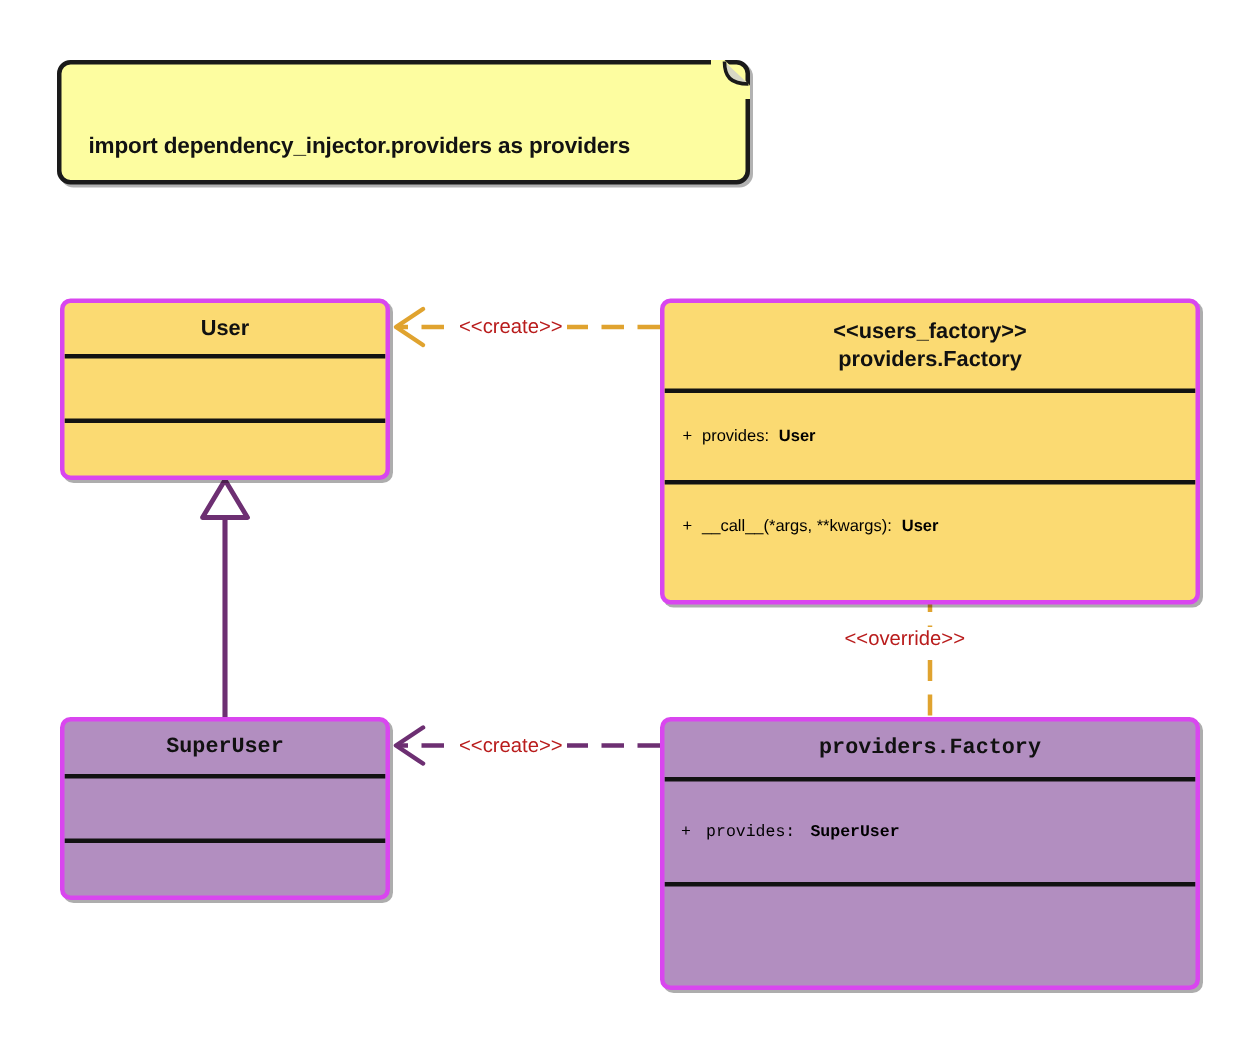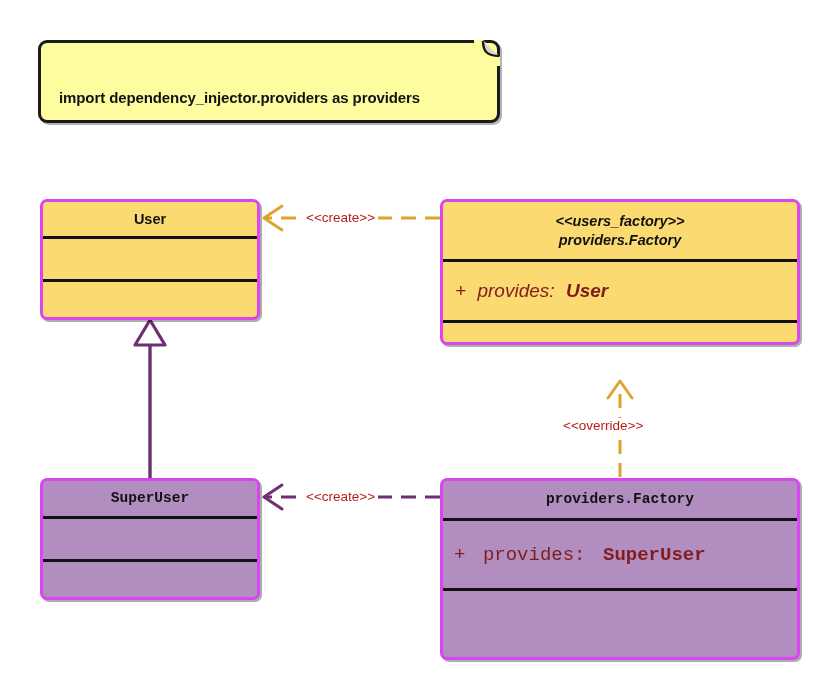--- a/index.html
+++ b/index.html
@@ -72,22 +72,22 @@
   }
   .cls-stereotype { display: block; }
   .cls-name { display: block; }
 
   .cls-compartment {
     box-sizing: border-box;
     width: 100%;
     display: flex;
     align-items: center;
     padding-left: 12px;
-    font-size: 19px;
-    color: #7f1d1d;
+    font-size: 11px;
+    color: #000000;
     white-space: nowrap;
   }
   .cls-compartment.divided { border-bottom: 3px solid #121212; }
   .member-type { font-weight: bold; }
 
   
   #wires {
     position: absolute;
     left: 0;
     top: 0;
@@ -151,32 +151,39 @@
   <div class="edge-label" style="left:560px; top:418px;">&lt;&lt;override&gt;&gt;</div>
 
   <div class="cls yellow" style="left:40px; top:199px; width:220px; height:121px;">
     <div class="cls-title" style="height:37px;">
       <span class="cls-name">User</span>
     </div>
     <div class="cls-compartment divided" style="height:43px;"></div>
     <div class="cls-compartment" style="height:35px;"></div>
   </div>
 
-  <div class="cls yellow" style="left:440px; top:199px; width:360px; height:146px;font-style:italic;">
+  <div class="cls yellow" style="left:440px; top:199px; width:360px; height:204px;">
     <div class="cls-title" style="height:60px;">
       <span class="cls-stereotype">&lt;&lt;users_factory&gt;&gt;</span>
       <span class="cls-name">providers.Factory</span>
     </div>
     <div class="cls-compartment divided" style="height:61px;">
       <span>
         <span>+</span>
         <span style="margin-left: 0.32em;">provides:</span>
         <span class="member-type" style="margin-left: 0.32em;">User</span>
       </span>
     </div>
+    <div class="cls-compartment" style="height:55px;">
+      <span>
+        <span>+</span>
+        <span style="margin-left: 0.32em;">__call__(*args, **kwargs):</span>
+        <span class="member-type" style="margin-left: 0.32em;">User</span>
+      </span>
+    </div>
   </div>
 
   <div class="cls purple" style="left:40px; top:478px; width:220px; height:122px;">
     <div class="cls-title" style="height:38px;">
       <span class="cls-name">SuperUser</span>
     </div>
     <div class="cls-compartment divided" style="height:43px;"></div>
     <div class="cls-compartment" style="height:35px;"></div>
   </div>
 

